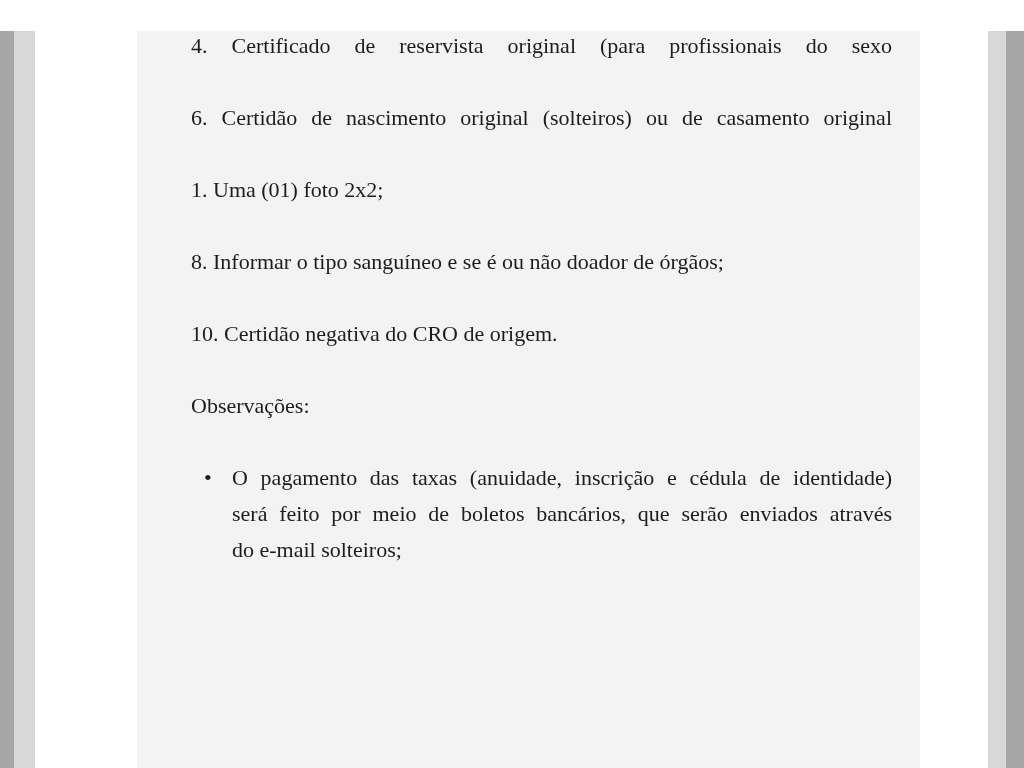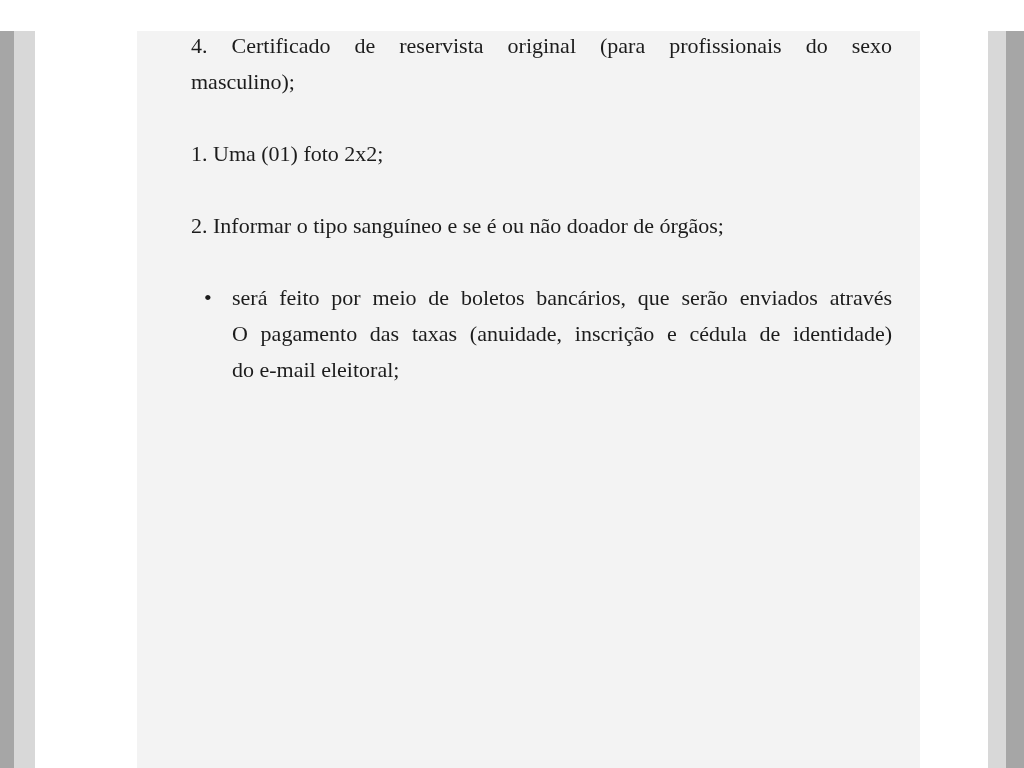--- a/index.html
+++ b/index.html
@@ -54,36 +54,42 @@
 <body>
 
 <div class="screen">
   <div class="band edge-left"></div>
   <div class="band gutter-left"></div>
   <div class="band margin-left"></div>
   <div class="band doc-page">
     <div class="doc-content">
         <div class="para">
           <div class="line justified">4. Certificado de reservista original (para profissionais do sexo</div>
-          <div class="line">masculino);</div>
         </div>
         <div class="para">
+          <div class="line justified">6. Certidão de nascimento original (solteiros) ou de casamento original</div>
         </div>
         <div class="para">
           <div class="line">1. Uma (01) foto 2x2;</div>
         </div>
         <div class="para">
-          <div class="line">2. Informar o tipo sanguíneo e se é ou não doador de órgãos;</div>
+          <div class="line">8. Informar o tipo sanguíneo e se é ou não doador de órgãos;</div>
+        </div>
+        <div class="para">
+          <div class="line">10. Certidão negativa do CRO de origem.</div>
+        </div>
+        <div class="para">
+          <div class="line">Observações:</div>
         </div>
         <div class="para bullet-item">
           <span class="bullet-marker">•</span>
           <div class="bullet-text">
+            <div class="line justified">O pagamento das taxas (anuidade, inscrição e cédula de identidade)</div>
             <div class="line justified">será feito por meio de boletos bancários, que serão enviados através</div>
-            <div class="line justified">O pagamento das taxas (anuidade, inscrição e cédula de identidade)</div>
-            <div class="line">do e-mail eleitoral;</div>
+            <div class="line">do e-mail solteiros;</div>
           </div>
         </div>
       </div>
   </div>
   <div class="band margin-right"></div>
   <div class="band gutter-right"></div>
   <div class="band edge-right"></div>
 </div>
 
 </body></html>

